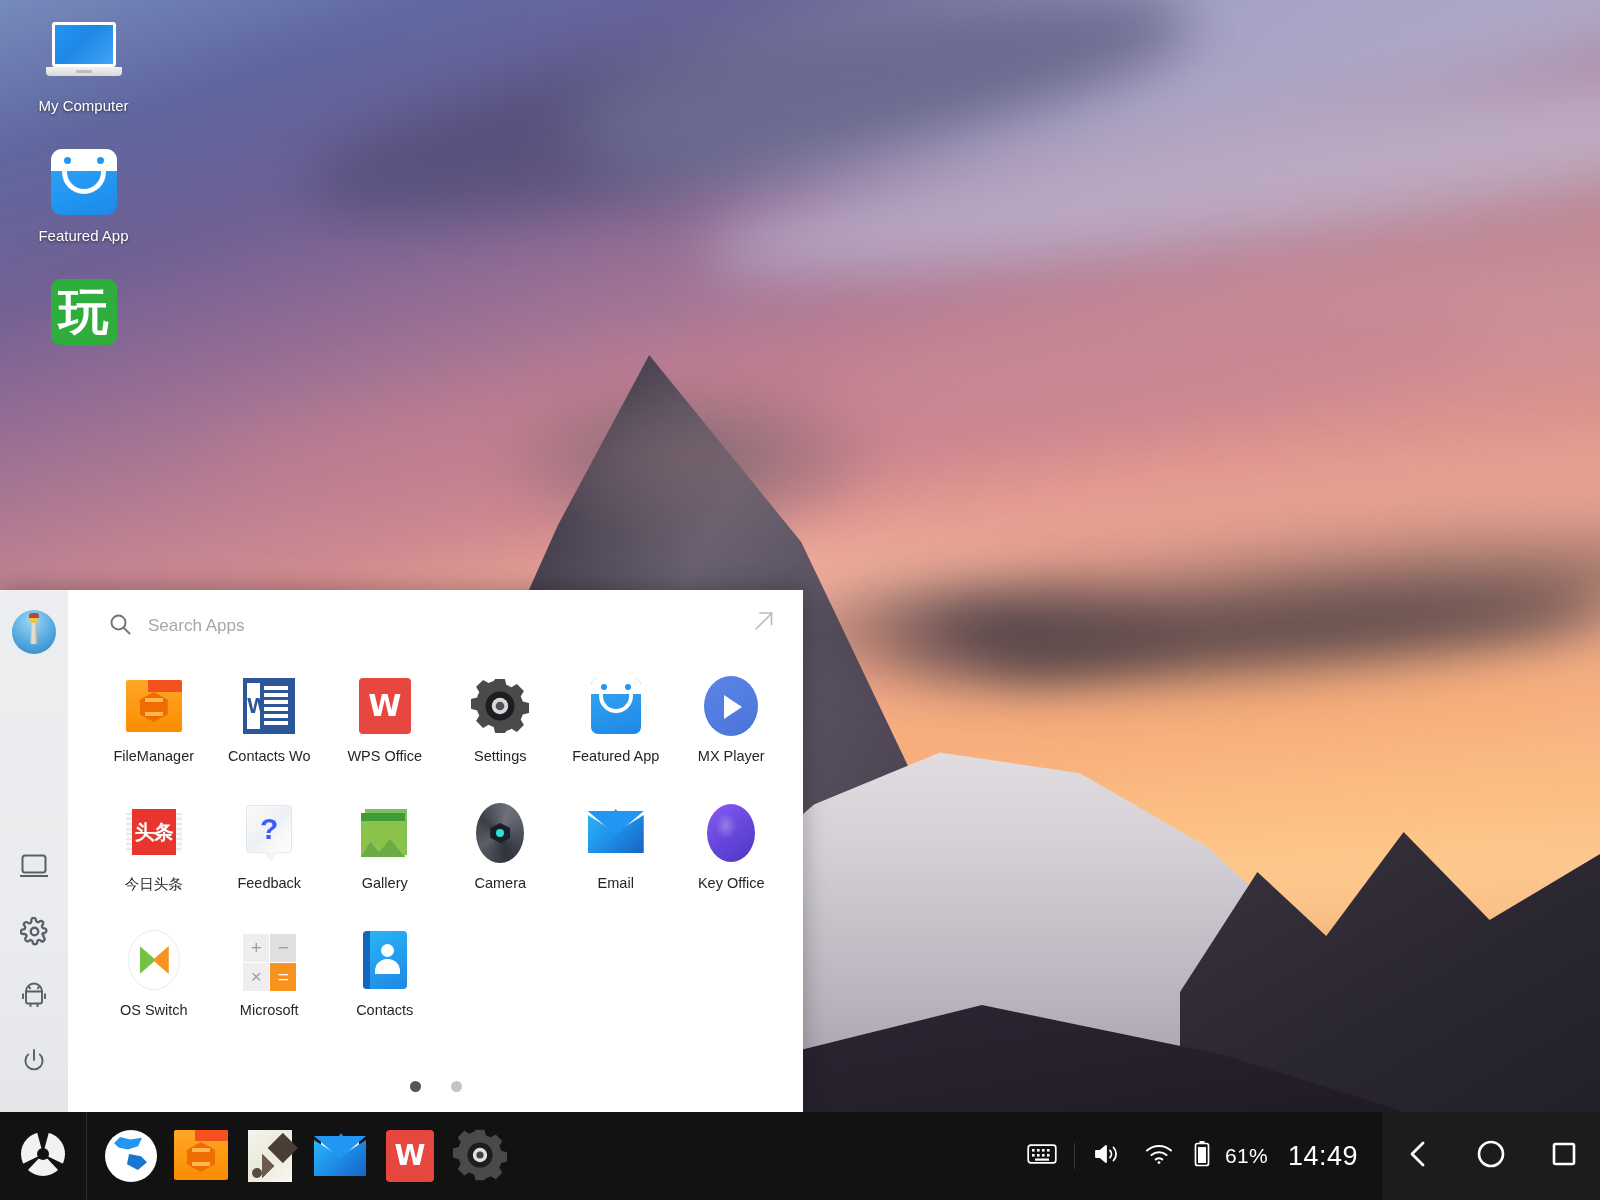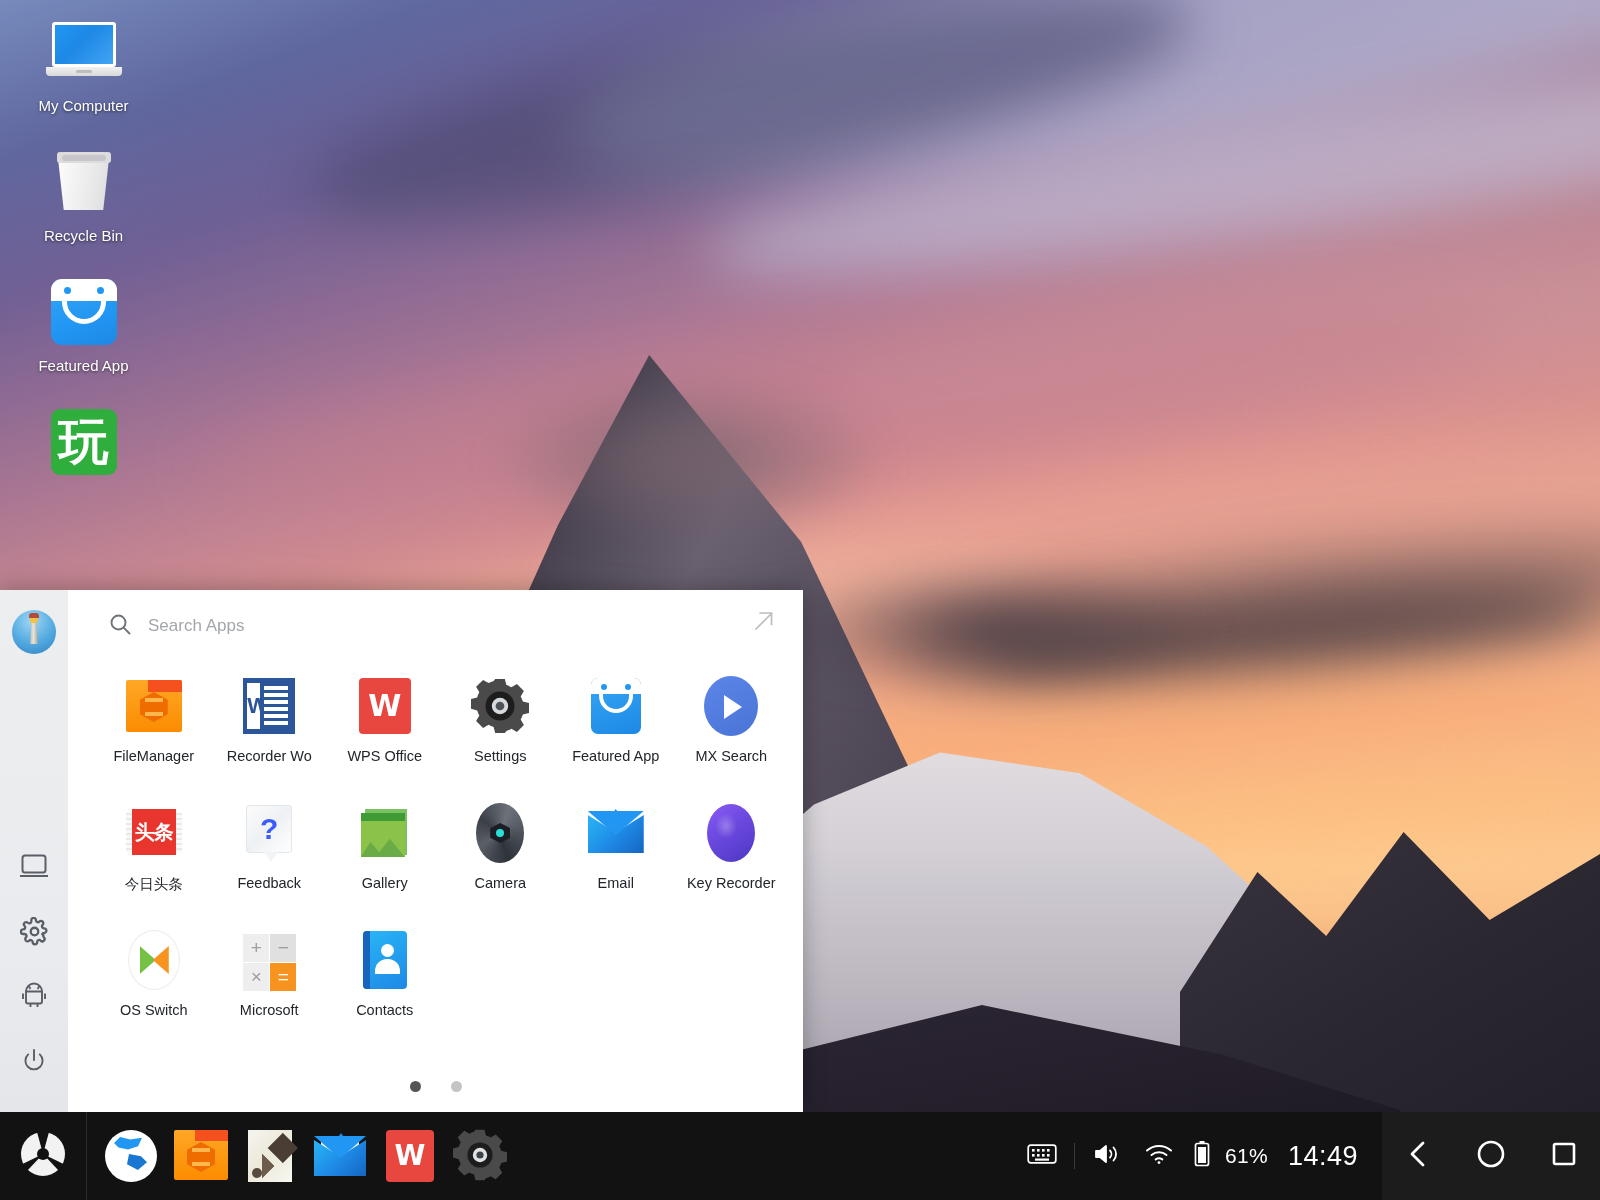--- a/index.html
+++ b/index.html
@@ -404,27 +404,20 @@
   <div class="desk-icon">
     <div class="glyph ic-laptop">
       <div class="scr">
           <i></i>
         </div>
         <div class="base"></div>
     </div>
     <div class="lbl">My Computer</div>
   </div>
 
-  <div class="desk-icon" style="padding-top:30px;">
-    <div class="glyph ic-bin">
-      <div class="body"></div>
-        <div class="rim"></div>
-    </div>
-    <div class="lbl">Recycle Bin</div>
-  </div>
 
   <div class="desk-icon" style="padding-top:30px;">
     <div class="glyph ic-bag">
       <div class="sq"></div>
         <div class="top"></div>
       <div class="eye eyeL"></div>
         <div class="eye eyeR"></div>
         <div class="smile"></div>
     </div>
     <div class="lbl">Featured App</div>
@@ -524,21 +517,21 @@
       </div>
 
 
 
       <div class="app-cell">
         <div class="app-ico a-word">
           <div class="box"></div>
             <div class="fold">W</div>
             <div class="lines"></div>
         </div>
-        <div class="app-lbl">Recorder Wo</div>
+        <div class="app-lbl">Contacts Wo</div>
       </div>
 
       <div class="app-cell">
         <div class="app-ico a-wps">
           <div class="box"></div>
             <div class="w">W</div>
         </div>
         <div class="app-lbl">WPS Office</div>
       </div>
 
@@ -563,21 +556,21 @@
             <div class="sm"></div>
         </div>
         <div class="app-lbl">Featured App</div>
       </div>
 
       <div class="app-cell">
         <div class="app-ico a-mx">
           <div class="circ"></div>
             <div class="tri"></div>
         </div>
-        <div class="app-lbl">MX Search</div>
+        <div class="app-lbl">MX Player</div>
       </div>
 
       <div class="app-cell">
         <div class="app-ico a-tt">
           <div class="bg"></div>
           <div class="red">头条</div>
         </div>
         <div class="app-lbl">今日头条</div>
       </div>
 
@@ -617,21 +610,21 @@
             <div class="flap"></div>
         </div>
         <div class="app-lbl">Email</div>
       </div>
 
       <div class="app-cell">
         <div class="app-ico a-key">
           <div class="el"></div>
             <div class="hl"></div>
         </div>
-        <div class="app-lbl">Key Recorder</div>
+        <div class="app-lbl">Key Office</div>
       </div>
 
       <div class="app-cell">
         <div class="app-ico a-os">
           <div class="circ"></div>
             <div class="g"></div>
             <div class="o"></div>
         </div>
         <div class="app-lbl">OS Switch</div>
       </div>

